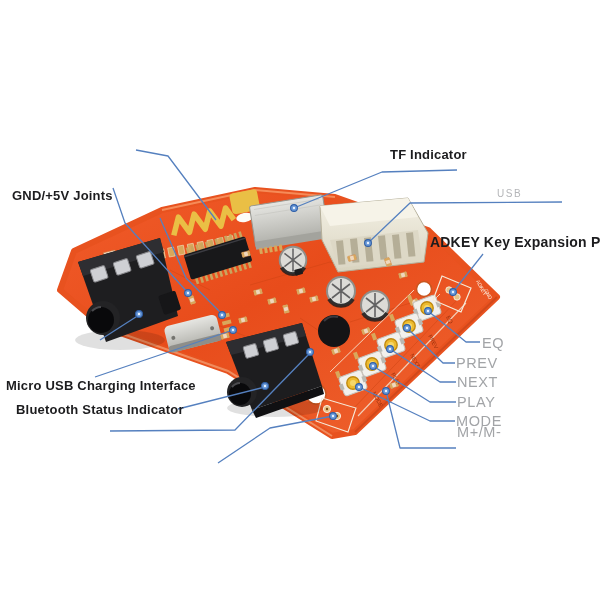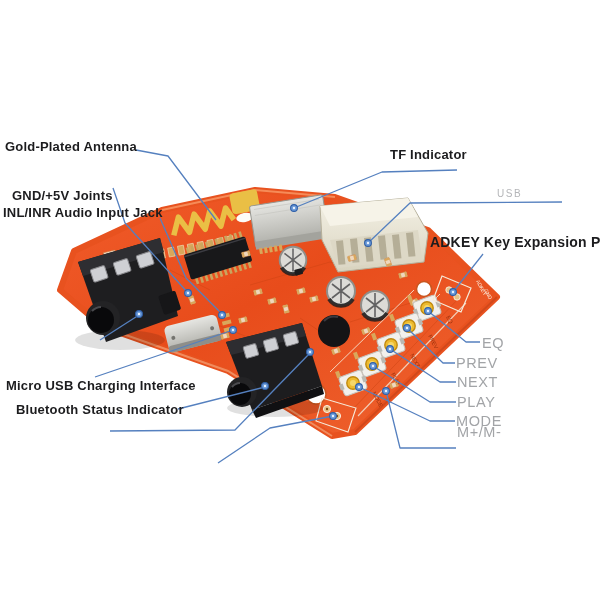--- a/index.html
+++ b/index.html
@@ -322,23 +322,21 @@
           <circle cx="386" cy="391" r="1.2"></circle>
       <circle cx="428" cy="311" r="1.2"></circle>
           <circle cx="407" cy="328" r="1.2"></circle>
           <circle cx="390" cy="349" r="1.2"></circle>
       <circle cx="373" cy="366" r="1.2"></circle>
           <circle cx="359" cy="387" r="1.2"></circle>
     </g>
   </g>
 </svg>
 
-<div class="lbl" style="left:5px;top:139px">Gold-Plated Antenna</div>
 <div class="lbl" style="left:12px;top:188px">GND/+5V Joints</div>
-<div class="lbl" style="left:3px;top:205px">INL/INR Audio Input Jack</div>
 <div class="lbl" style="left:6px;top:378px">Micro USB Charging Interface</div>
 <div class="lbl" style="left:16px;top:402px">Bluetooth Status Indicator</div>
 <div class="lbl" style="left:390px;top:147px">TF Indicator</div>
 <div class="lbl usb" style="left:497px;top:188px">USB</div>
 <div class="lbl adkey" style="left:430px;top:234px">ADKEY Key Expansion Port</div>
 <div class="lbl gray" style="left:482px;top:335px">EQ</div>
 <div class="lbl gray" style="left:456px;top:355px">PREV</div>
 <div class="lbl gray" style="left:457px;top:374px">NEXT</div>
 <div class="lbl gray" style="left:457px;top:394px">PLAY</div>
 <div class="lbl gray" style="left:456px;top:413px">MODE</div>

